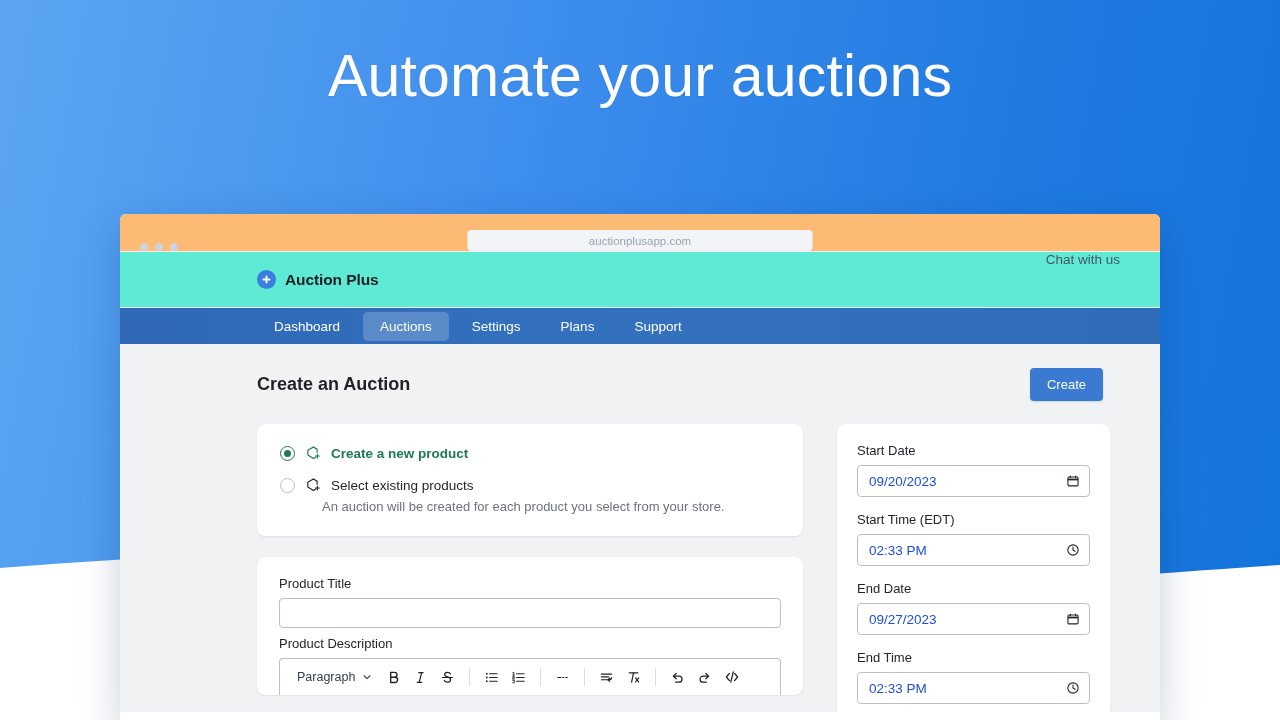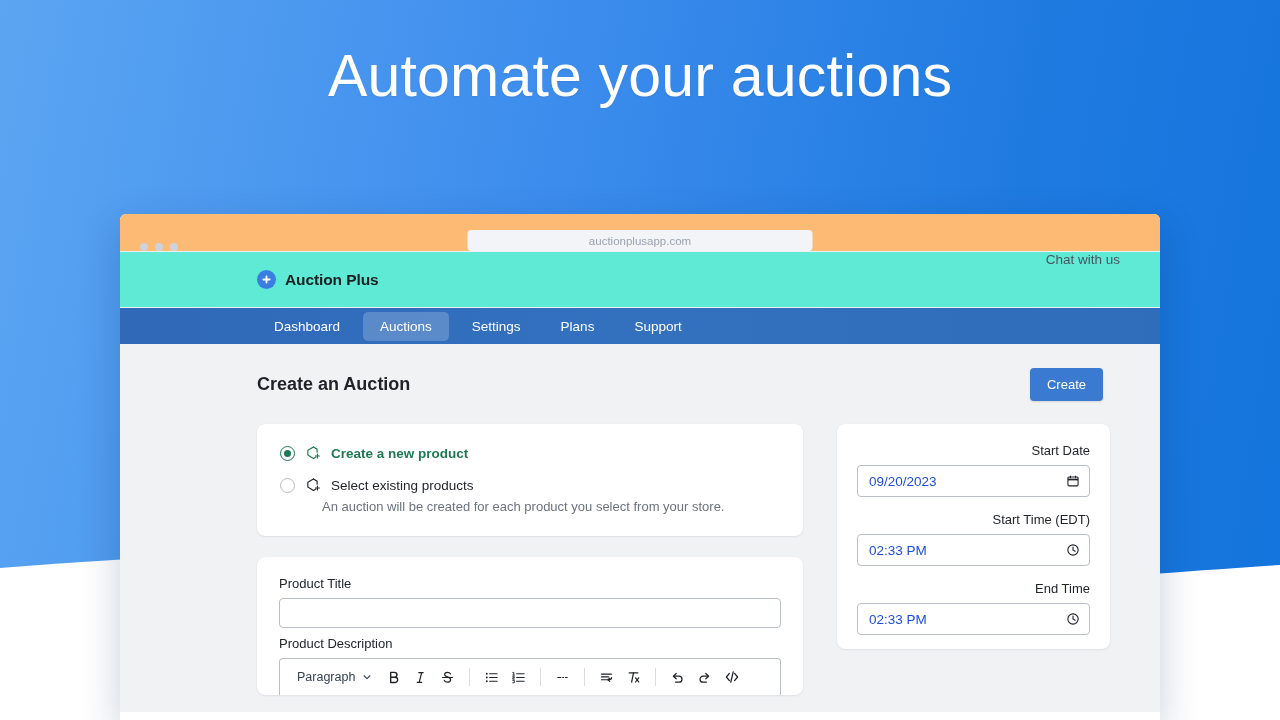--- a/index.html
+++ b/index.html
@@ -190,21 +190,21 @@
     width: 25px; height: 25px;
     display: flex; align-items: center; justify-content: center;
     cursor: pointer; border-radius: 3px;
   }
   .tb-sep { width: 1px; height: 18px; background: #dadee4; margin: 0 7px; }
   .tb-btn svg, .tb-select svg { display: block; }
   
   .date-card { padding: 19px 20px 14px 20px; }
   .dfield { margin-bottom: 15px; }
   .dfield:last-child { margin-bottom: 0; }
-  .dlabel { font-size: 13px; color: #22262b; margin-bottom: 7px; text-align: right; }
+  .dlabel { font-size: 13px; color: #22262b; margin-bottom: 7px; }
   .dinput-wrap { position: relative; }
   .dinput {
     width: 100%; height: 32px;
     border: 1px solid #b9bec7; border-radius: 4px;
     background: #fff; font-size: 13.5px; color: #1d4ed8;
     padding: 0 32px 0 11px;
     font-family: "Liberation Sans", sans-serif;
   }
   .dicon {
     position: absolute; right: 10px; top: 50%;
@@ -430,20 +430,33 @@
                 <input class="dinput" type="text" value="02:33 PM" style="">
                 <span class="dicon">
                   <svg width="14" height="14" viewBox="0 0 16 16" fill="none" stroke="#1f2328" stroke-width="1.25">
                     <circle cx="8" cy="8" r="5.9"></circle>
                     <path d="M8 4.6 V8 l2.4 1.5" stroke-linecap="round" stroke-linejoin="round"></path>
                   </svg>
                 </span>
               </div>
             </div>
 
+            <div class="dfield">
+              <div class="dlabel">End Date</div>
+              <div class="dinput-wrap">
+                <input class="dinput" type="text" value="09/27/2023" style="">
+                <span class="dicon">
+                  <svg width="14" height="14" viewBox="0 0 16 16" fill="none" stroke="#1f2328" stroke-width="1.25">
+                    <rect x="2.2" y="3.4" width="11.6" height="10.2" rx="1.2"></rect>
+                    <path d="M2.2 6.3 h11.6" stroke-width="2"></path>
+                    <path d="M5 2.2 v2 M11 2.2 v2" stroke-linecap="round"></path>
+                  </svg>
+                </span>
+              </div>
+            </div>
 
             <div class="dfield">
               <div class="dlabel">End Time</div>
               <div class="dinput-wrap">
                 <input class="dinput" type="text" value="02:33 PM" style="">
                 <span class="dicon">
                   <svg width="14" height="14" viewBox="0 0 16 16" fill="none" stroke="#1f2328" stroke-width="1.25">
                     <circle cx="8" cy="8" r="5.9"></circle>
                     <path d="M8 4.6 V8 l2.4 1.5" stroke-linecap="round" stroke-linejoin="round"></path>
                   </svg>

